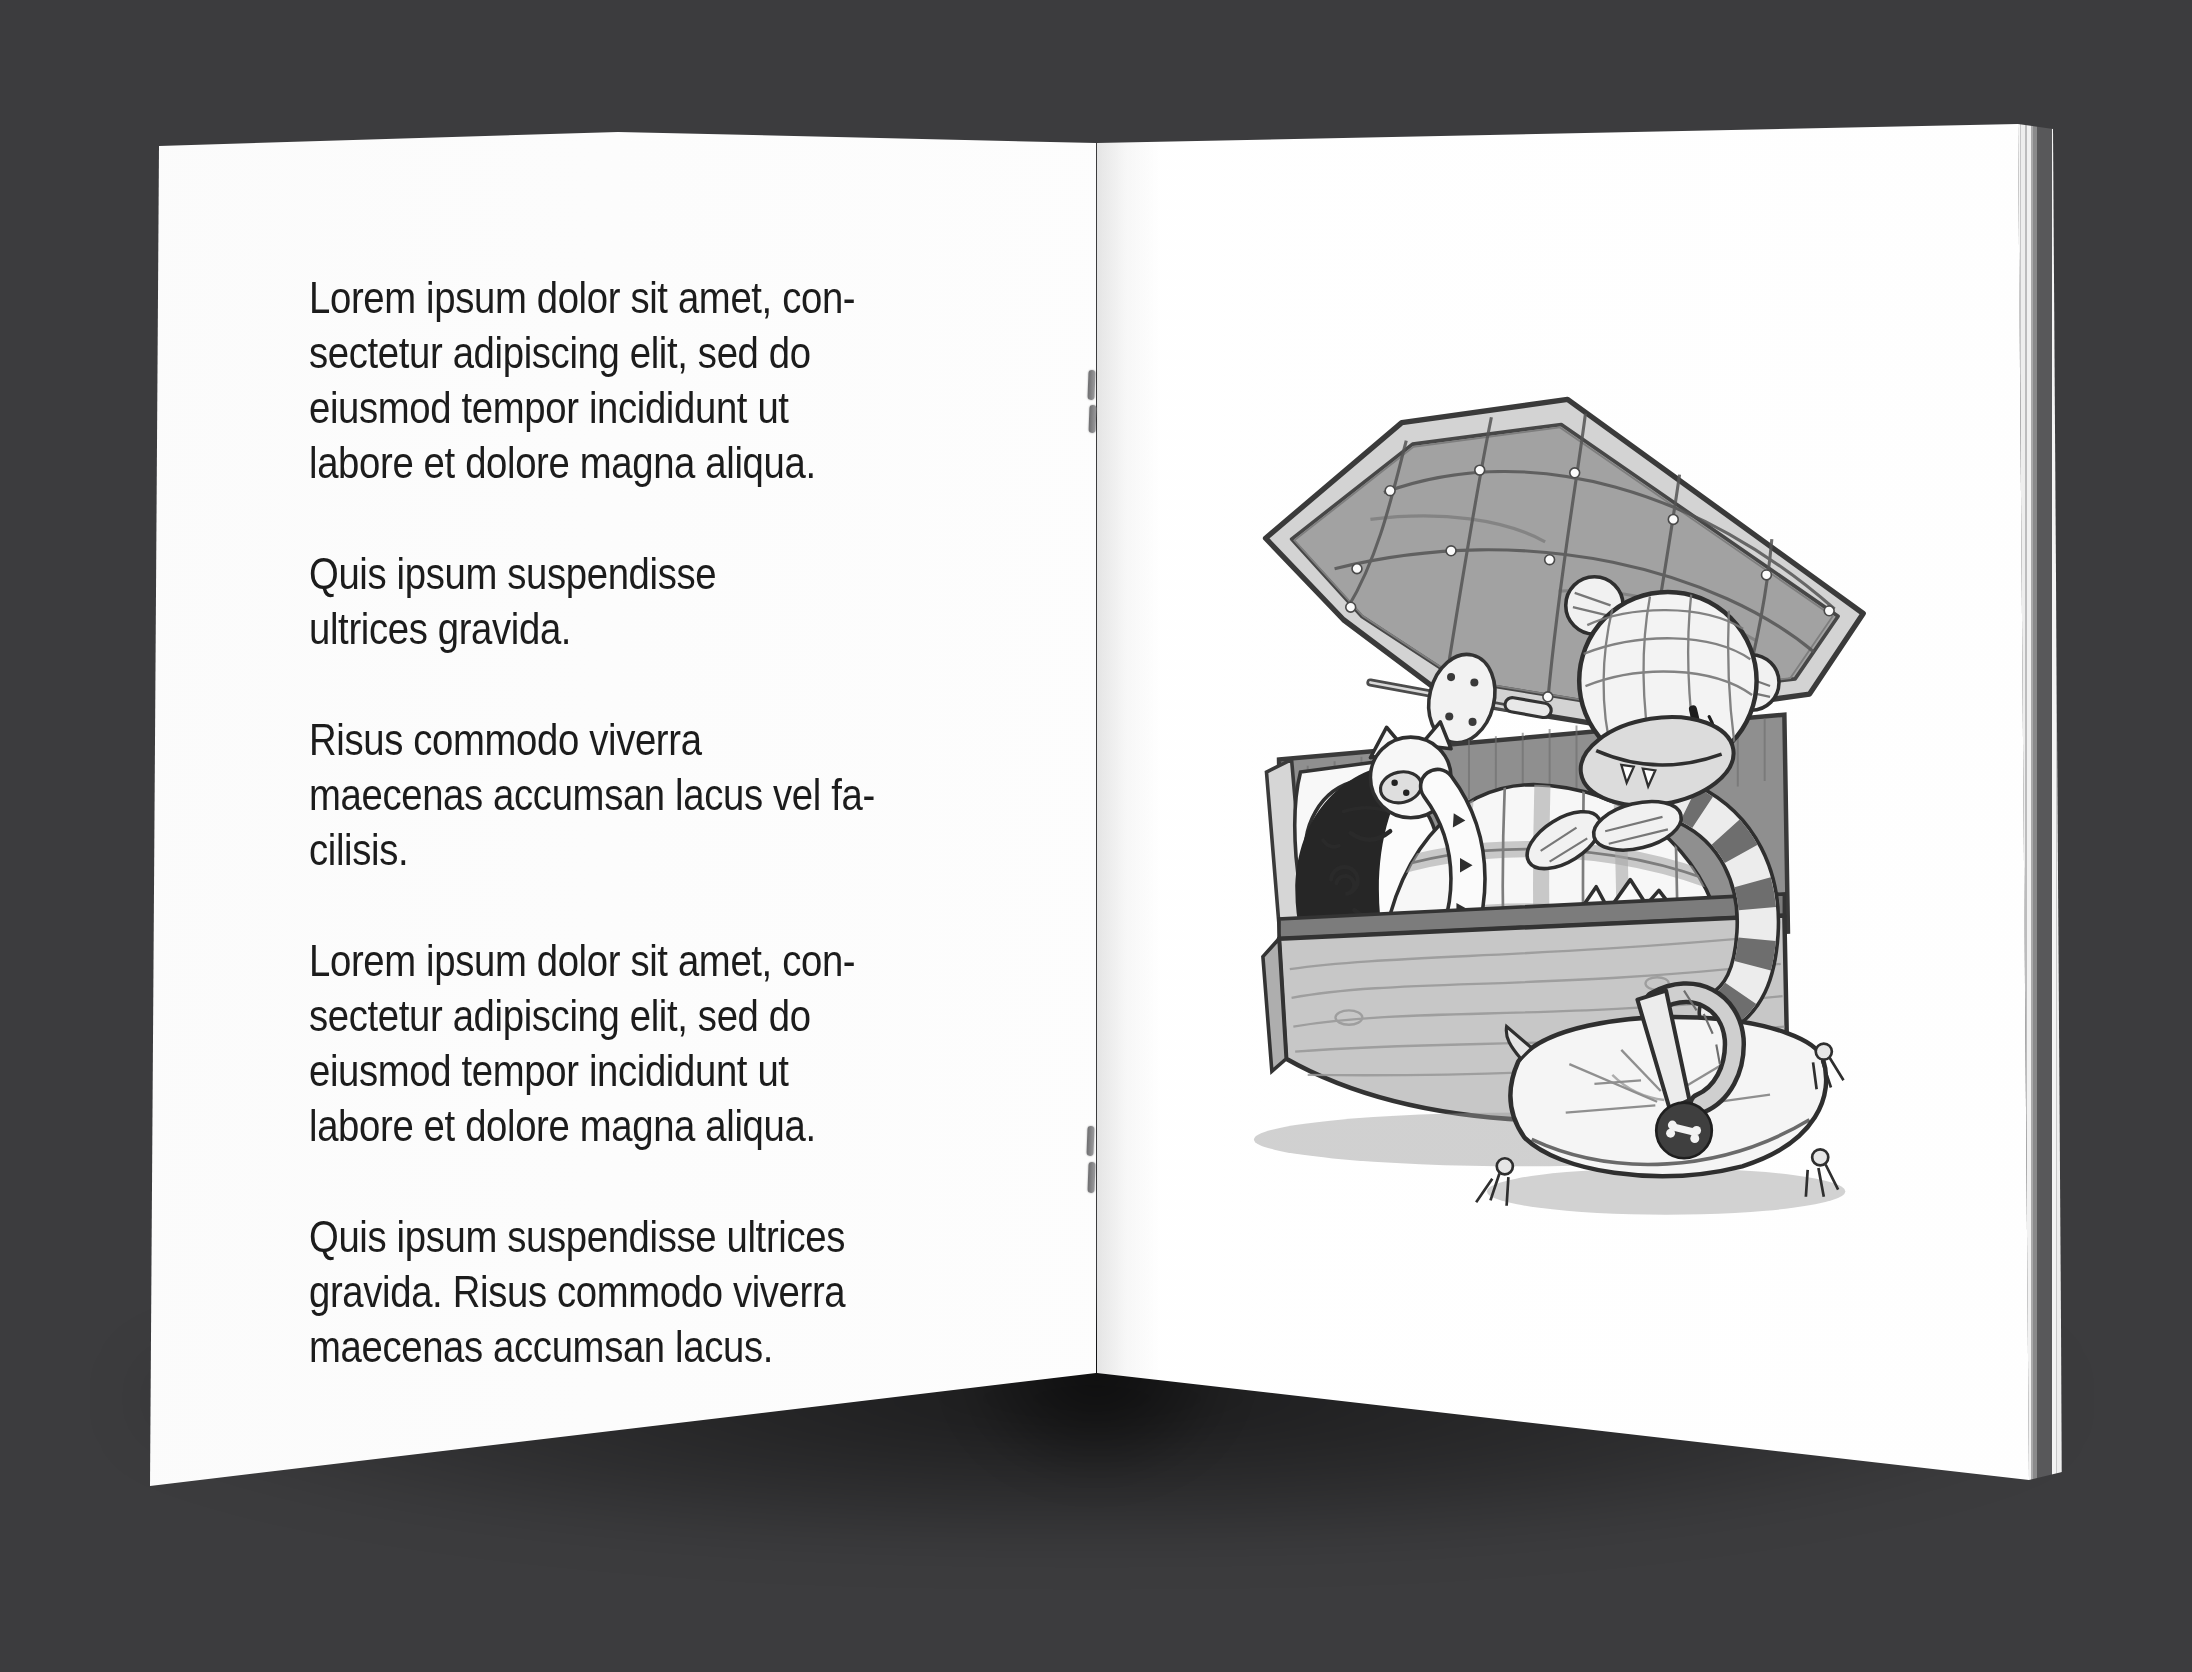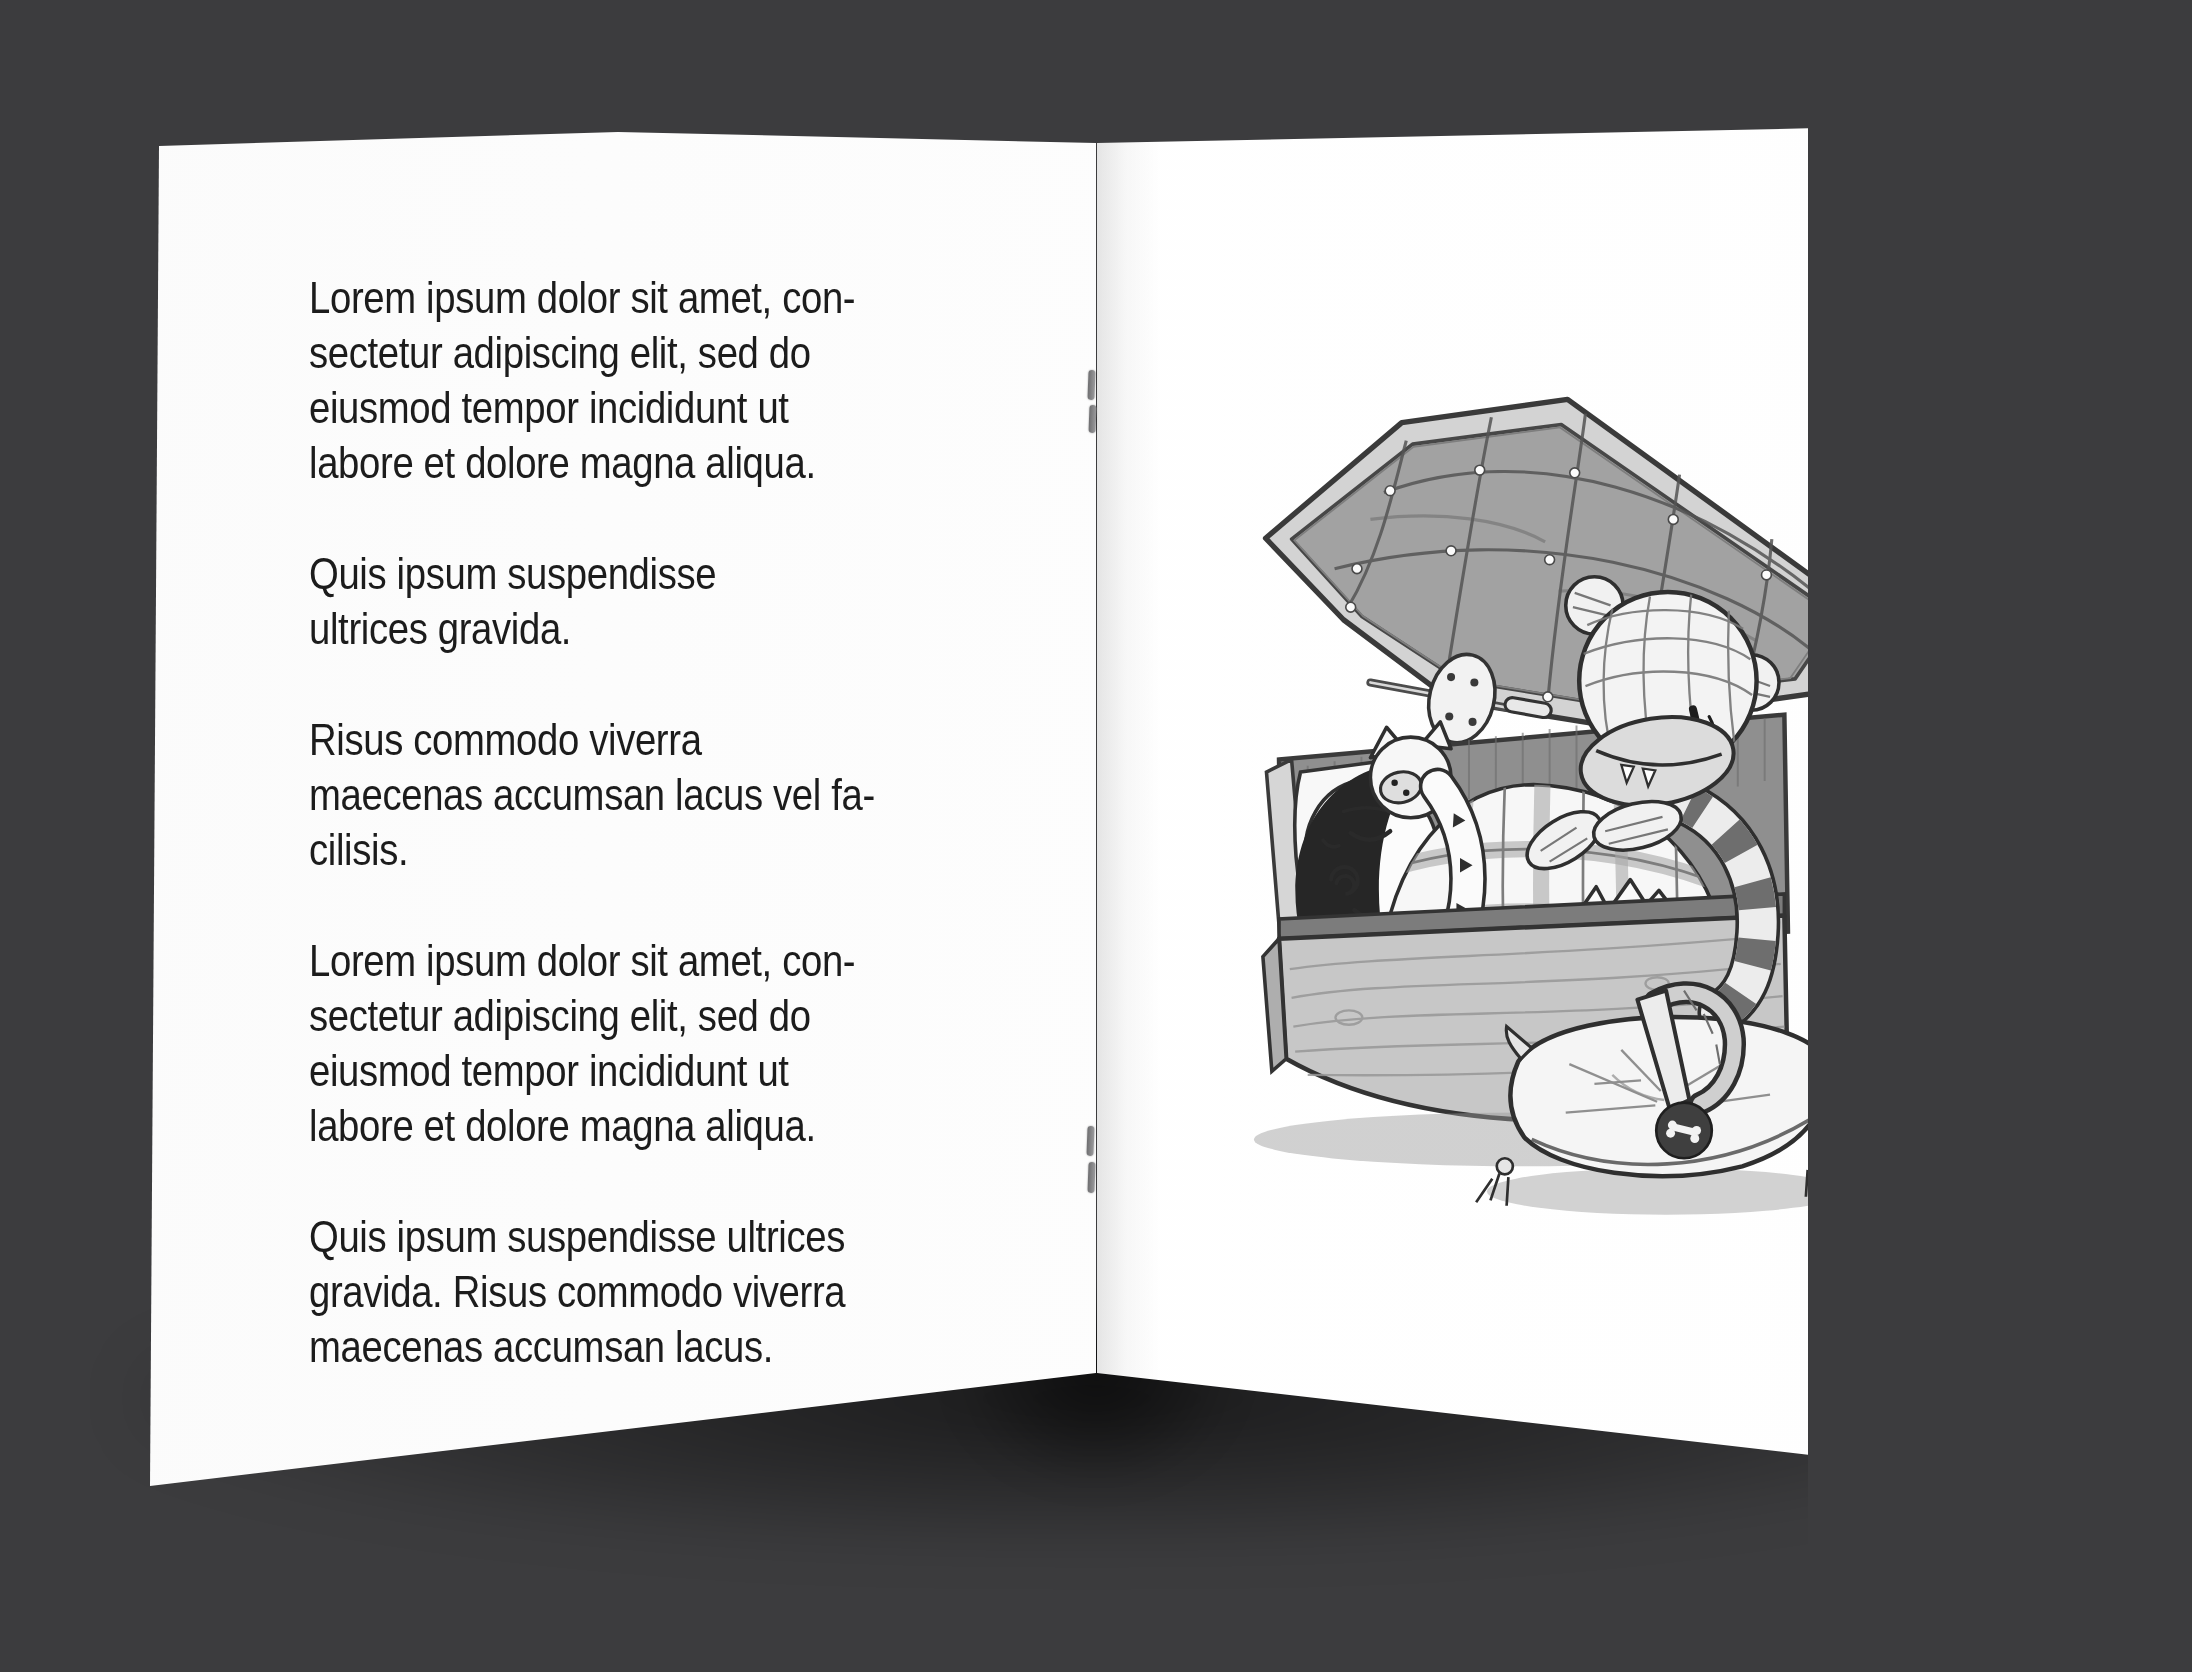--- a/index.html
+++ b/index.html
@@ -1,16 +1,16 @@
 <!DOCTYPE html>
 <html style="font-size:14.3px"><head>
 <meta charset="utf-8">
 <style>
   html,body{margin:0;padding:0;background:#3c3c3e;}
-  #canvas{position:relative;width:1808px;height:1673px;overflow:hidden;background:#3c3c3e;
+  #canvas{position:relative;width:2192px;height:1673px;overflow:hidden;background:#3c3c3e;
           font-family:"Liberation Sans",sans-serif;}
 
   
   .book-shadow{position:absolute;left:125px;top:1317px;width:1934px;height:233px;
      background:radial-gradient(ellipse at 50% 35%, rgba(0,0,0,.55) 0%, rgba(0,0,0,.25) 45%, rgba(0,0,0,0) 75%);
      filter:blur(23px);}
   .spine-bottom-shadow{position:absolute;left:953px;top:1290px;width:287px;height:197px;
      background:radial-gradient(ellipse at 50% 40%, rgba(0,0,0,.55), rgba(0,0,0,0) 70%);
      filter:blur(16px);}
 

